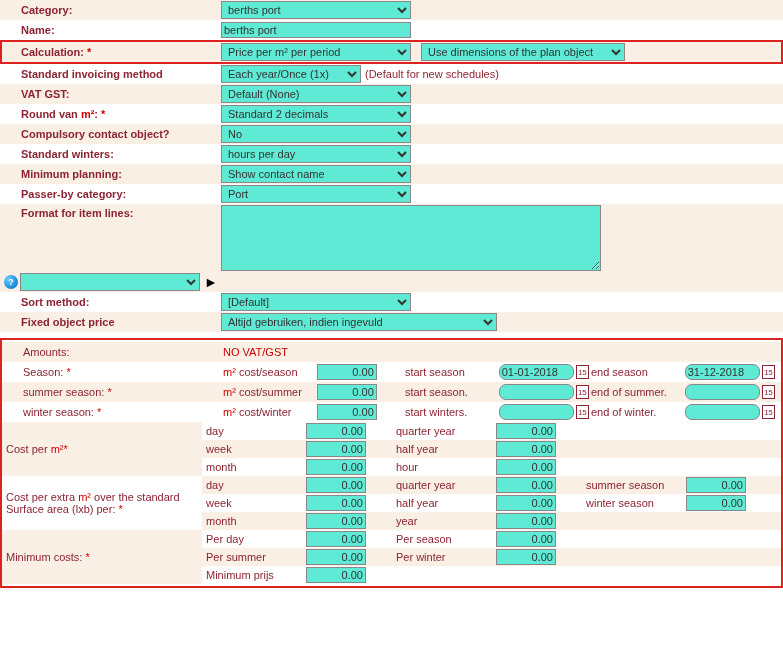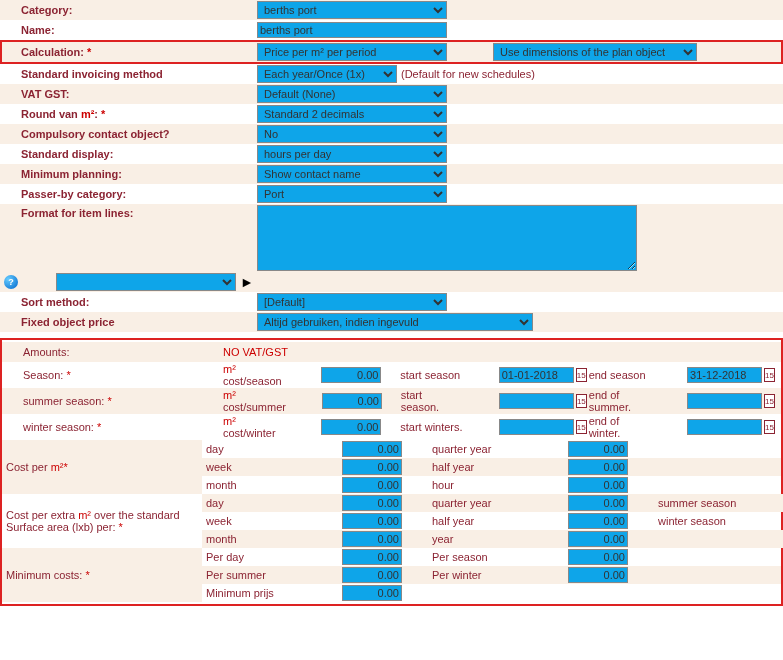--- a/index.html
+++ b/index.html
@@ -16,39 +16,38 @@
   .alt { background: #F9EFE5; }
   .label { width: 200px; flex-shrink: 0; font-weight: bold; margin-left: 17px; }
   .label .req, .req { color: #c00; }
   .sublabel { color: #8B2332; font-weight: normal; }
   .sublabel .sqm, .sqm { color: #c00; }
   select, input[type=text], textarea {
     font-family: inherit;
     font-size: 11px;
     color: #333;
     border: 1px solid #888;
-    background: #0ea5e9;
+    background: #5eead4;
     padding: 1px 2px;
-    margin-left: 36px;
   }
   select { height: 18px; }
   input[type=text] { height: 16px; }
   textarea { resize: both; }
   .sel-w { width: 190px; }
   .sel-w2 { width: 204px; }
   .inp-w { width: 190px; }
   .hl-red { border: 2px solid #d22; padding: 0; }
   .hl-red .row { padding: 1px 2px; }
   .section2 { border: 2px solid #d22; padding: 2px 0; margin-top: 6px; }
   .note { color: #8B2332; font-weight: normal; margin-left: 4px; }
   .num { width: 60px; text-align: right; }
   .subcol { display:inline-block; width: 100px; }
   .subcol2 { display:inline-block; width: 100px; }
   .subcol3 { display:inline-block; width: 100px; }
-  .date { width: 75px; }
+  .date { width: 75px; border-radius: 7px; }
   .cal {
     display:inline-flex; width:14px; height:14px; border:1px solid #8B2332;
     font-size:8px; align-items:center; justify-content:center; color:#8B2332;
     background:#fff; cursor:pointer; margin:0 2px;
   }
   .help {
     display:inline-flex; width:14px; height:14px; border-radius:50%;
     background: radial-gradient(circle at 30% 30%, #6cf, #06c);
     color:#fff; font-size:9px; font-weight:bold; align-items:center; justify-content:center;
     margin-right:2px;
@@ -96,21 +95,21 @@
   <div class="label">
     <span>Round van </span><span class="sqm">m²</span><span>:</span> <span class="req">*</span>
   </div>
   <select class="sel-w"><option>Standard 2 decimals</option></select>
 </div>
 <div class="row alt">
   <div class="label">Compulsory contact object?</div>
   <select class="sel-w"><option>No</option></select>
 </div>
 <div class="row">
-  <div class="label">Standard display:</div>
+  <div class="label">Standard winters:</div>
   <select class="sel-w"><option>hours per day</option></select>
 </div>
 <div class="row alt">
   <div class="label">Minimum planning:</div>
   <select class="sel-w"><option>Show contact name</option></select>
 </div>
 <div class="row">
   <div class="label">Passer-by category:</div>
   <select class="sel-w"><option>Port</option></select>
 </div>

